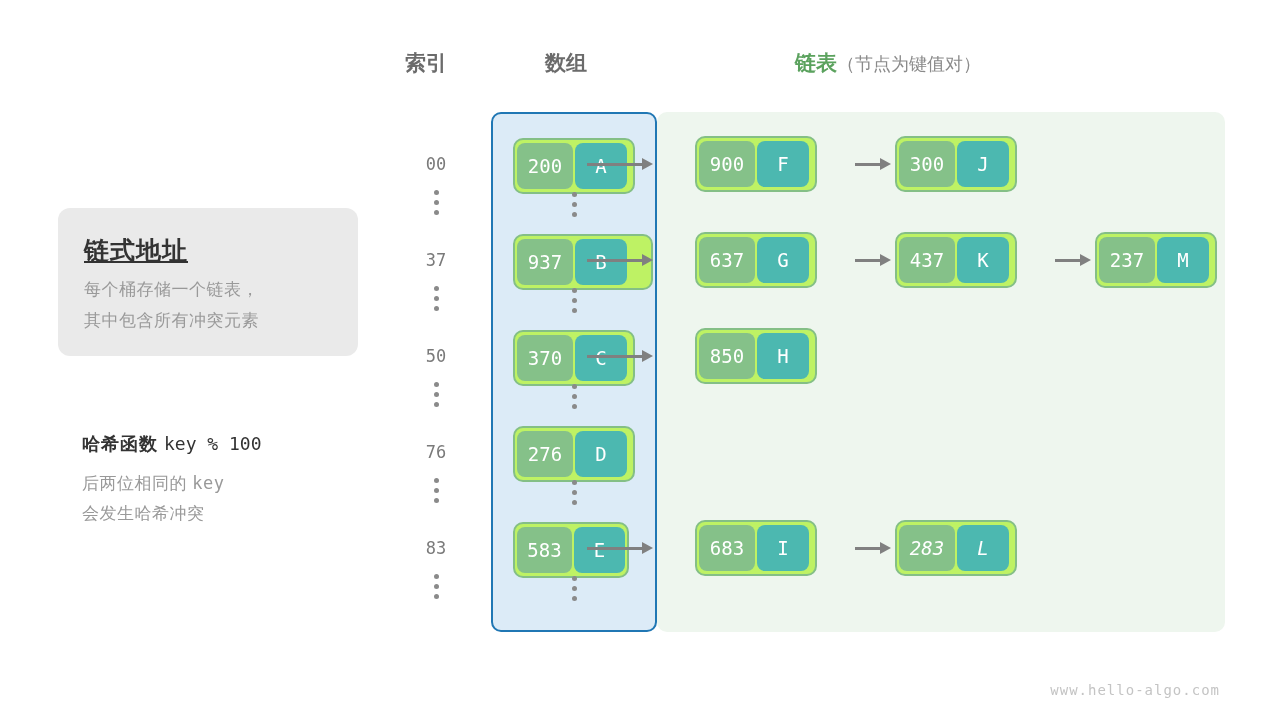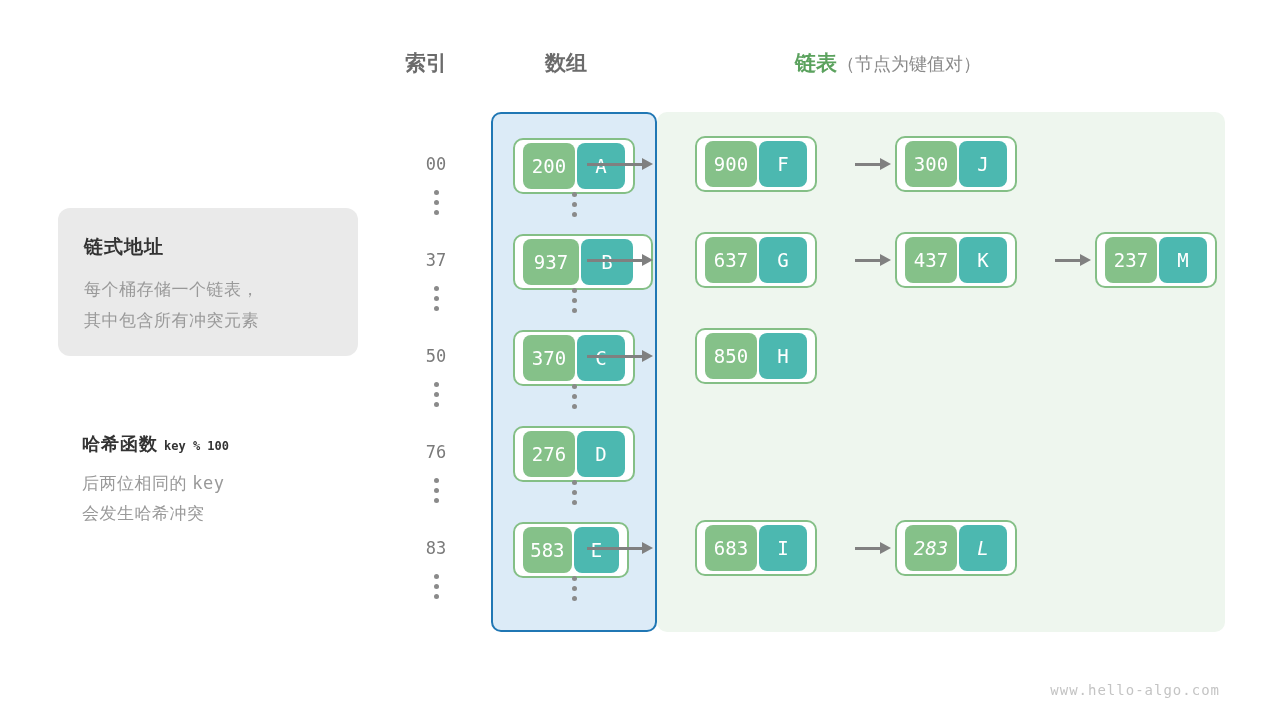--- a/index.html
+++ b/index.html
@@ -48,24 +48,25 @@
     top: 208px;
     width: 300px;
     height: 148px;
     background: #eaeaea;
     border-radius: 12px;
   }
   .info-card-title {
     position: absolute;
     left: 26px;
     top: 26px;
-    font-size: 19px;
+    font-size: 25px;
     font-weight: bold;
     color: #333333;
     letter-spacing: 1px;
+    text-decoration: underline;
   }
   .info-card-body {
     position: absolute;
     left: 26px;
     top: 66px;
     font-size: 17px;
     color: #999999;
     line-height: 31px;
     letter-spacing: 0.5px;
   }
@@ -79,22 +80,22 @@
   }
   .hash-title {
     font-size: 18px;
     font-weight: bold;
     color: #333333;
     letter-spacing: 1px;
     white-space: nowrap;
   }
   .hash-title .mono {
     font-family: "DejaVu Sans Mono", "Liberation Mono", monospace;
-    font-weight: bold;
-    font-size: 12px;
+    font-weight: normal;
+    font-size: 18px;
     letter-spacing: 0;
   }
   .hash-body {
     margin-top: 12px;
     font-size: 17px;
     color: #999999;
     line-height: 30px;
     letter-spacing: 0.5px;
   }
   .hash-body .mono {
@@ -168,25 +169,25 @@
     border-radius: 50%;
     background: #8a8a8a;
   }
 
   
   .node {
     position: absolute;
     height: 56px;
     border: 2px solid #84bf86;
     border-radius: 10px;
-    background: #ffffff;
+    background: #bef264;
     box-sizing: border-box;
     display: flex;
     align-items: center;
-    padding: 8px;
+    padding: 2px;
     gap: 2px;
   }
   .kv-key, .kv-val {
     height: 46px;
     border-radius: 8px;
     display: flex;
     align-items: center;
     justify-content: center;
     font-family: "DejaVu Sans Mono", "Liberation Mono", monospace;
     font-size: 19px;

